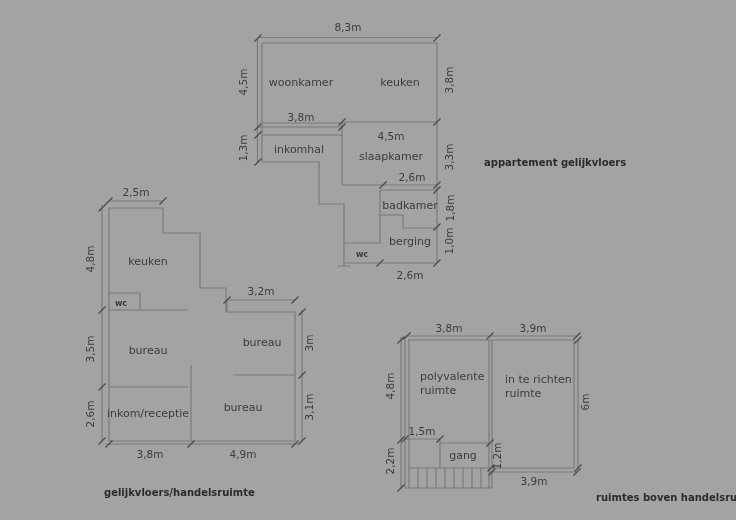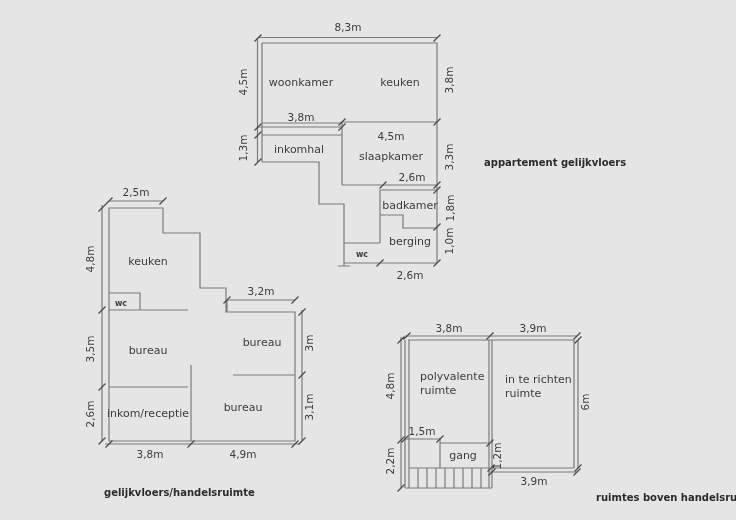--- a/index.html
+++ b/index.html
@@ -1,16 +1,16 @@
 <!DOCTYPE html>
 <html><head>
 <meta charset="utf-8">
 <style>
   html,body{margin:0;padding:0;background:#fff;}
-  #stage{position:relative;width:736px;height:520px;background:#e5e5e5;overflow:hidden;
+  #stage{position:relative;width:736px;height:520px;background:#a3a3a3;overflow:hidden;
          font-family:"DejaVu Sans","Liberation Sans",sans-serif;}
   svg{display:block;}
   .walls{stroke:#7b7b7b;stroke-width:1.2;fill:none;}
   .ticks{stroke:#4a4a4a;stroke-width:1.3;fill:none;}
   .room{font-size:11px;fill:#3c3c3c;}
   .dim{font-size:10.5px;fill:#3c3c3c;}
   .wc{font-size:8px;font-weight:bold;fill:#3c3c3c;}
   .cap{font-size:10px;font-weight:bold;fill:#2b2b2b;}
   .mid{text-anchor:middle;}
   .start{text-anchor:start;}

